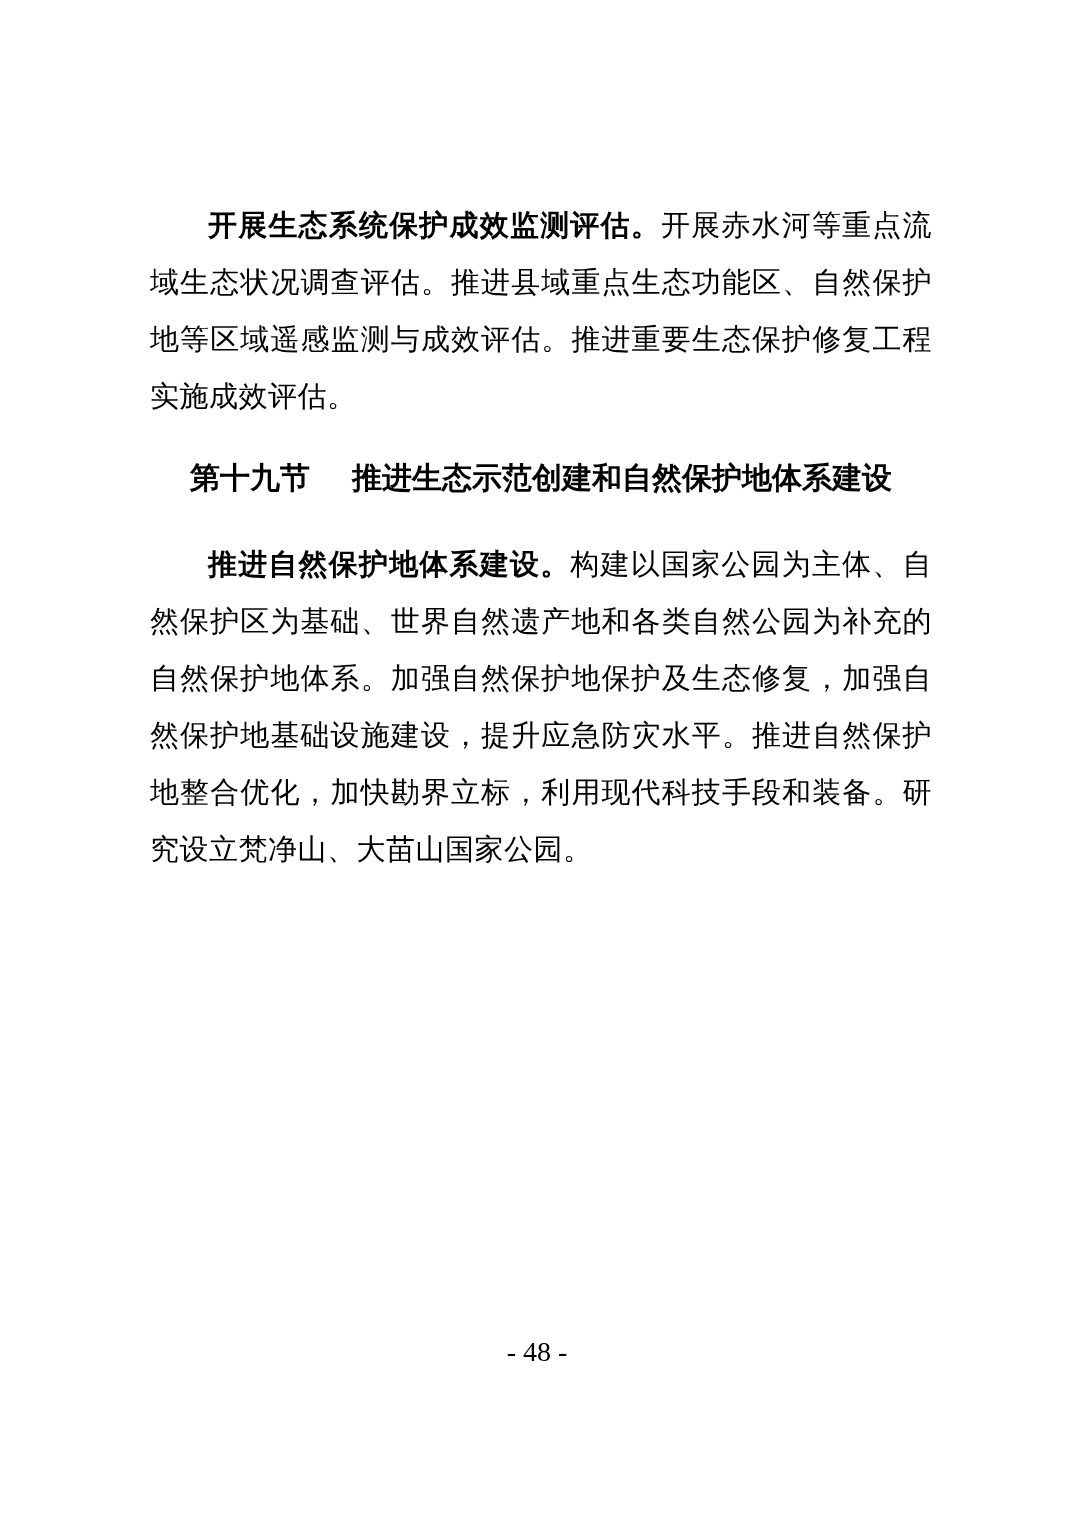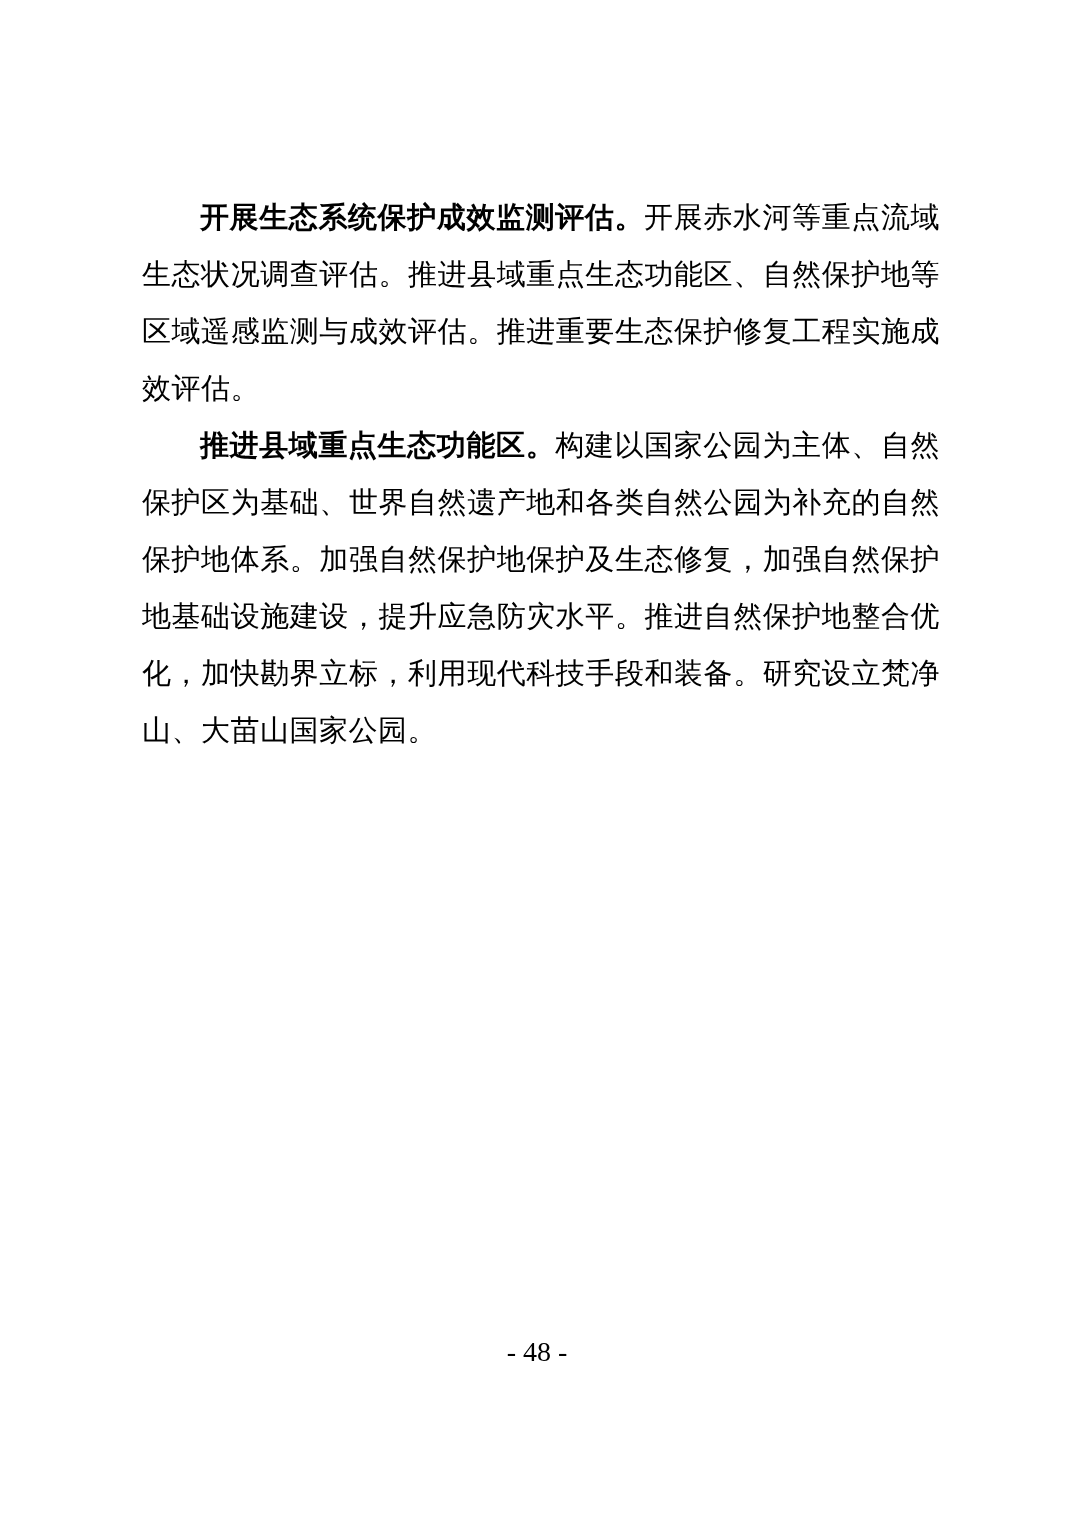--- a/index.html
+++ b/index.html
@@ -16,21 +16,21 @@
     font-family: "Liberation Serif", serif;
     overflow: hidden;
   }
   .content {
     position: absolute;
     left: 142px;
     top: 189px;
     width: 798px;
   }
   p.body-para {
-    margin: 0;
+    margin: 8px;
     font-size: 29px;
     line-height: 57px;
     text-align: justify;
     text-justify: inter-character;
     text-indent: 2em;
     letter-spacing: 0.5px;
     font-family: Liberation Serif, serif;
   }
   .lead {
     font-weight: bold;
@@ -60,20 +60,21 @@
   }
 </style>
 </head>
 <body>
 
 <div class="page">
   <div class="content">
 
     <p class="body-para"><span class="lead">开展生态系统保护成效监测评估。</span><span>开展赤水河等重点流域生态状况调查评估。推进县域重点生态功能区、自然保护地等区域遥感监测与成效评估。推进重要生态保护修复工程实施成效评估。</span></p>
 
+    <h2 class="section-heading"><span>第十九节</span><span class="heading-gap"></span><span>推进生态示范创建和自然保护地体系建设</span></h2>
 
 
-    <p class="body-para"><span class="lead">推进县域重点生态功能区。</span><span>构建以国家公园为主体、自然保护区为基础、世界自然遗产地和各类自然公园为补充的自然保护地体系。加强自然保护地保护及生态修复，加强自然保护地基础设施建设，提升应急防灾水平。推进自然保护地整合优化，加快勘界立标，利用现代科技手段和装备。研究设立梵净山、大苗山国家公园。</span></p>
+    <p class="body-para"><span class="lead">推进自然保护地体系建设。</span><span>构建以国家公园为主体、自然保护区为基础、世界自然遗产地和各类自然公园为补充的自然保护地体系。加强自然保护地保护及生态修复，加强自然保护地基础设施建设，提升应急防灾水平。推进自然保护地整合优化，加快勘界立标，利用现代科技手段和装备。研究设立梵净山、大苗山国家公园。</span></p>
 
   </div>
 
   <div class="footer">- 48 -</div>
 </div>
 
 </body></html>

